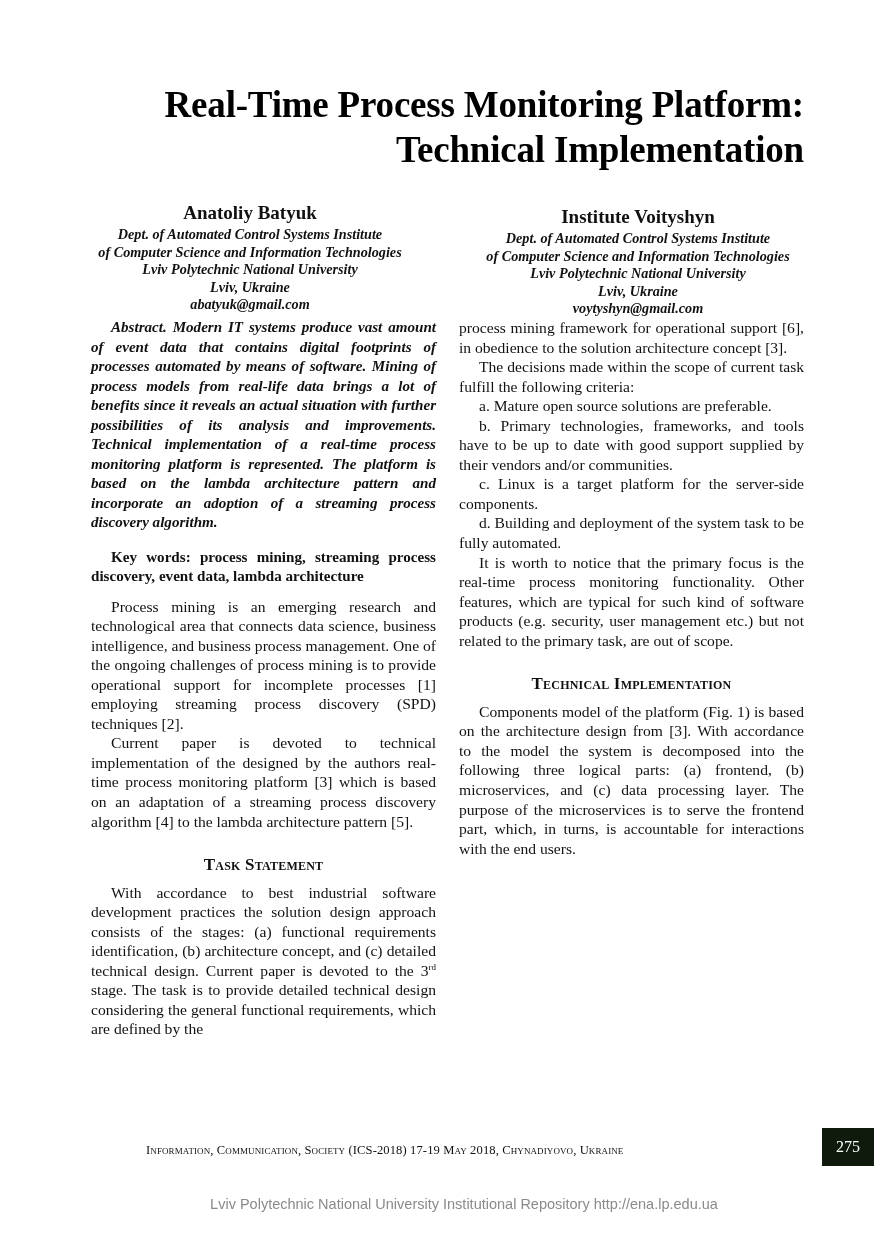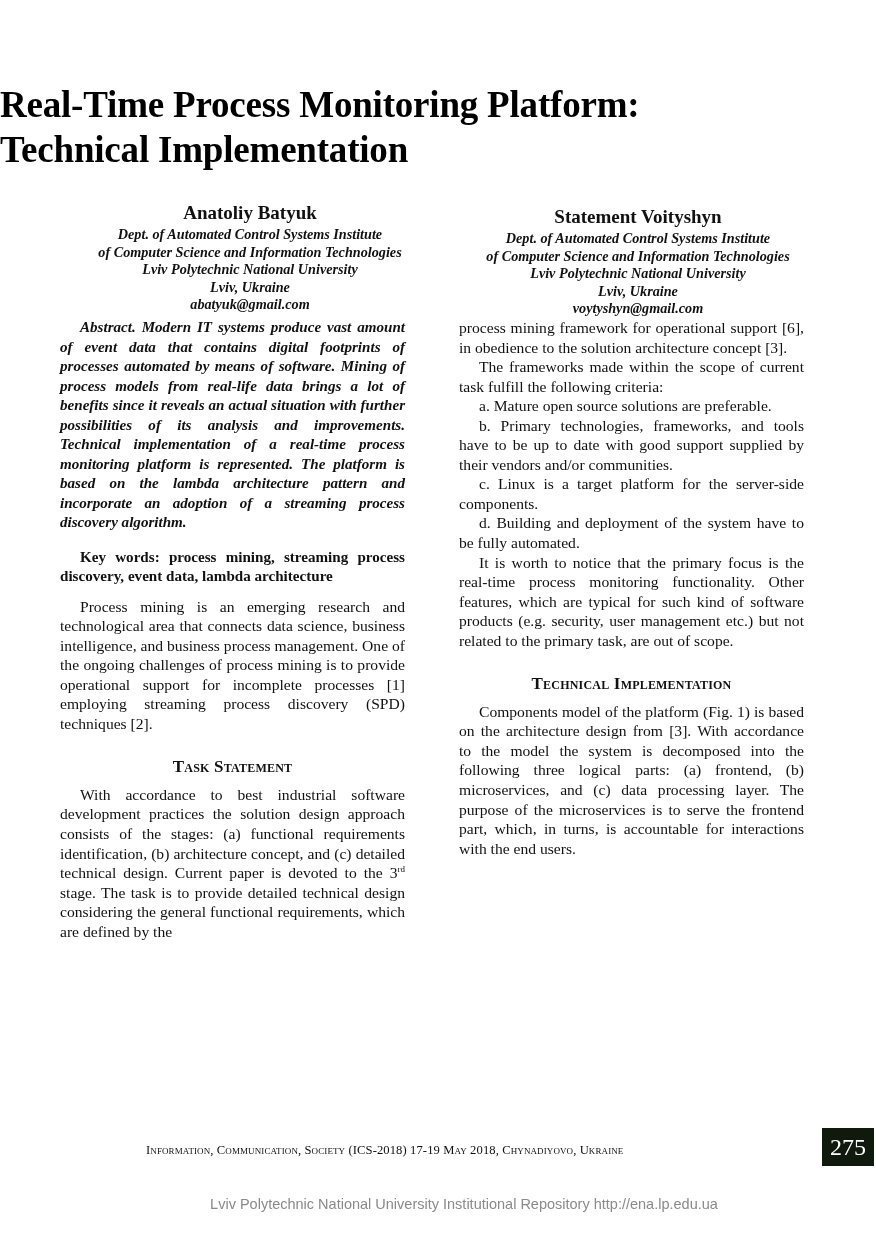--- a/index.html
+++ b/index.html
@@ -1,53 +1,53 @@
 <!DOCTYPE html>
 <html><head>
 <meta charset="utf-8">
 <style>
   html, body { margin: 0; padding: 0; background: #ffffff; }
   body {
     width: 876px; height: 1240px; position: relative; overflow: hidden;
     font-family: "Liberation Serif", "DejaVu Serif", serif; color: #111;
   }
   .title {
-    position: absolute; left: 0; top: 82px; width: 804px; text-align: left;
+    position: absolute; left: 0; top: 82px; width: 804px; text-align: right;
     font-weight: bold; font-size: 37px; line-height: 45px; color: #000;
     letter-spacing: -0.2px;
   }
   .author {
     position: absolute; text-align: center; font-size: 14.2px; line-height: 17.6px; font-weight: bold;
   }
   .author .name { font-size: 19px; line-height: 26px; font-style: normal; }
   .author .aff { font-style: italic; }
   #author-1 { left: 60px; width: 380px; top: 200px; }
   #author-2 { left: 448px; width: 380px; top: 204px; }
 
   .col { position: absolute; width: 345px; font-size: 15.6px; line-height: 19.55px; text-align: justify; }
-  #col-left { left: 60px; top: 318px; }
+  #col-left { left: 91px; top: 318px; }
   #col-right { left: 459px; top: 318px; }
   .p { margin: 0; text-indent: 20px; }
   .p.noindent { text-indent: 0; }
   .abstract { font-weight: bold; font-style: italic; margin: 0; text-indent: 20px; font-size: 15.1px; line-height: 19.5px; }
   .keywords { font-weight: bold; margin: 15px 0 10px 0; text-indent: 20px; font-size: 15.1px; line-height: 19.5px; }
   .section {
     text-align: center; font-weight: bold; font-size: 17px; font-variant: small-caps;
     margin: 24px 0 8px 0; text-indent: 0; letter-spacing: 0.2px;
   }
   .crit { margin: 0; text-indent: 20px; }
   sup { font-size: 9px; vertical-align: 6px; line-height: 0; }
 
   .footer-line {
     position: absolute; left: 146px; top: 1143px; font-size: 12.6px; font-variant: small-caps;
     color: #111; letter-spacing: 0.1px;
   }
   .page-box {
     position: absolute; left: 822px; top: 1128px; width: 52px; height: 38px;
-    background: #0f1a0c; color: #ffffff; font-size: 24px; line-height: 38px; text-align: center;
+    background: #0f1a0c; color: #ffffff; font-size: 16px; line-height: 38px; text-align: center;
   }
   .repo {
     position: absolute; left: 0; width: 876px; top: 1196px; text-align: center;
     font-family: "Liberation Sans", "DejaVu Sans", sans-serif; font-size: 14.5px; color: #8a8a8a; margin-left: 26px;
   }
 </style>
 </head>
 <body>
 
 <div class="title">
@@ -58,43 +58,44 @@
 <div class="author" id="author-1">
   <div class="name">Anatoliy Batyuk</div>
   <div class="aff">Dept. of Automated Control Systems Institute</div>
   <div class="aff">of Computer Science and Information Technologies</div>
   <div class="aff">Lviv Polytechnic National University</div>
   <div class="aff">Lviv, Ukraine</div>
   <div class="aff">abatyuk@gmail.com</div>
 </div>
 
 <div class="author" id="author-2">
-  <div class="name">Statement Voityshyn</div>
+  <div class="name">Institute Voityshyn</div>
   <div class="aff">Dept. of Automated Control Systems Institute</div>
   <div class="aff">of Computer Science and Information Technologies</div>
   <div class="aff">Lviv Polytechnic National University</div>
   <div class="aff">Lviv, Ukraine</div>
   <div class="aff">voytyshyn@gmail.com</div>
 </div>
 
 <div class="col" id="col-left">
   <p class="abstract">Abstract. Modern IT systems produce vast amount of event data that contains digital footprints of processes automated by means of software. Mining of process models from real-life data brings a lot of benefits since it reveals an actual situation with further possibilities of its analysis and improvements. Technical implementation of a real-time process monitoring platform is represented. The platform is based on the lambda architecture pattern and incorporate an adoption of a streaming process discovery algorithm.</p>
   <p class="keywords">Key words: process mining, streaming process discovery, event data, lambda architecture</p>
   <p class="p">Process mining is an emerging research and technological area that connects data science, business intelligence, and business process mana­gement. One of the ongoing challenges of process mining is to provide operational support for in­complete processes [1] employing streaming pro­cess discovery (SPD) techniques [2].</p>
+  <p class="p">Current paper is devoted to technical implementation of the designed by the authors real-time process monitoring platform [3] which is based on an adaptation of a streaming process discovery algorithm [4] to the lambda architecture pattern [5].</p>
   <div class="section">Task Statement</div>
   <p class="p"><span>With accordance to best industrial software development practices the solution design approach consists of the stages: (a) functional re­quirements identification, (b) architecture concept, and (c) detailed technical design. Current paper is devoted to the 3</span><sup>rd</sup><span> stage. The task is to provide detailed technical design considering the general functional requirements, which are defined by the</span></p>
 </div>
 
 <div class="col" id="col-right">
   <p class="p noindent">process mining framework for operational support [6], in obedience to the solution architecture concept [3].</p>
-  <p class="p">The frameworks made within the scope of current task fulfill the following criteria:</p>
+  <p class="p">The decisions made within the scope of current task fulfill the following criteria:</p>
   <p class="crit">a. Mature open source solutions are preferable.</p>
   <p class="crit">b. Primary technologies, frameworks, and tools have to be up to date with good support supplied by their vendors and/or communities.</p>
   <p class="crit">c. Linux is a target platform for the server-side components.</p>
-  <p class="crit">d. Building and deployment of the system have to be fully automated.</p>
+  <p class="crit">d. Building and deployment of the system task to be fully automated.</p>
   <p class="p">It is worth to notice that the primary focus is the real-time process monitoring functionality. Other features, which are typical for such kind of soft­ware products (e.g. security, user management etc.) but not related to the primary task, are out of scope.</p>
   <div class="section">Technical Implementation</div>
   <p class="p">Components model of the platform (Fig. 1) is based on the architecture design from [3]. With accordance to the model the system is decomposed into the following three logical parts: (a) frontend, (b) microservices, and (c) data processing layer. The purpose of the microservices is to serve the frontend part, which, in turns, is accountable for interactions with the end users.</p>
 </div>
 
 <div class="footer-line">Information, Communication, Society (ICS-2018) 17-19 May 2018, Chynadiyovo, Ukraine</div>
 <div class="page-box">275</div>
 <div class="repo">Lviv Polytechnic National University Institutional Repository http://ena.lp.edu.ua</div>
 
 </body></html>

